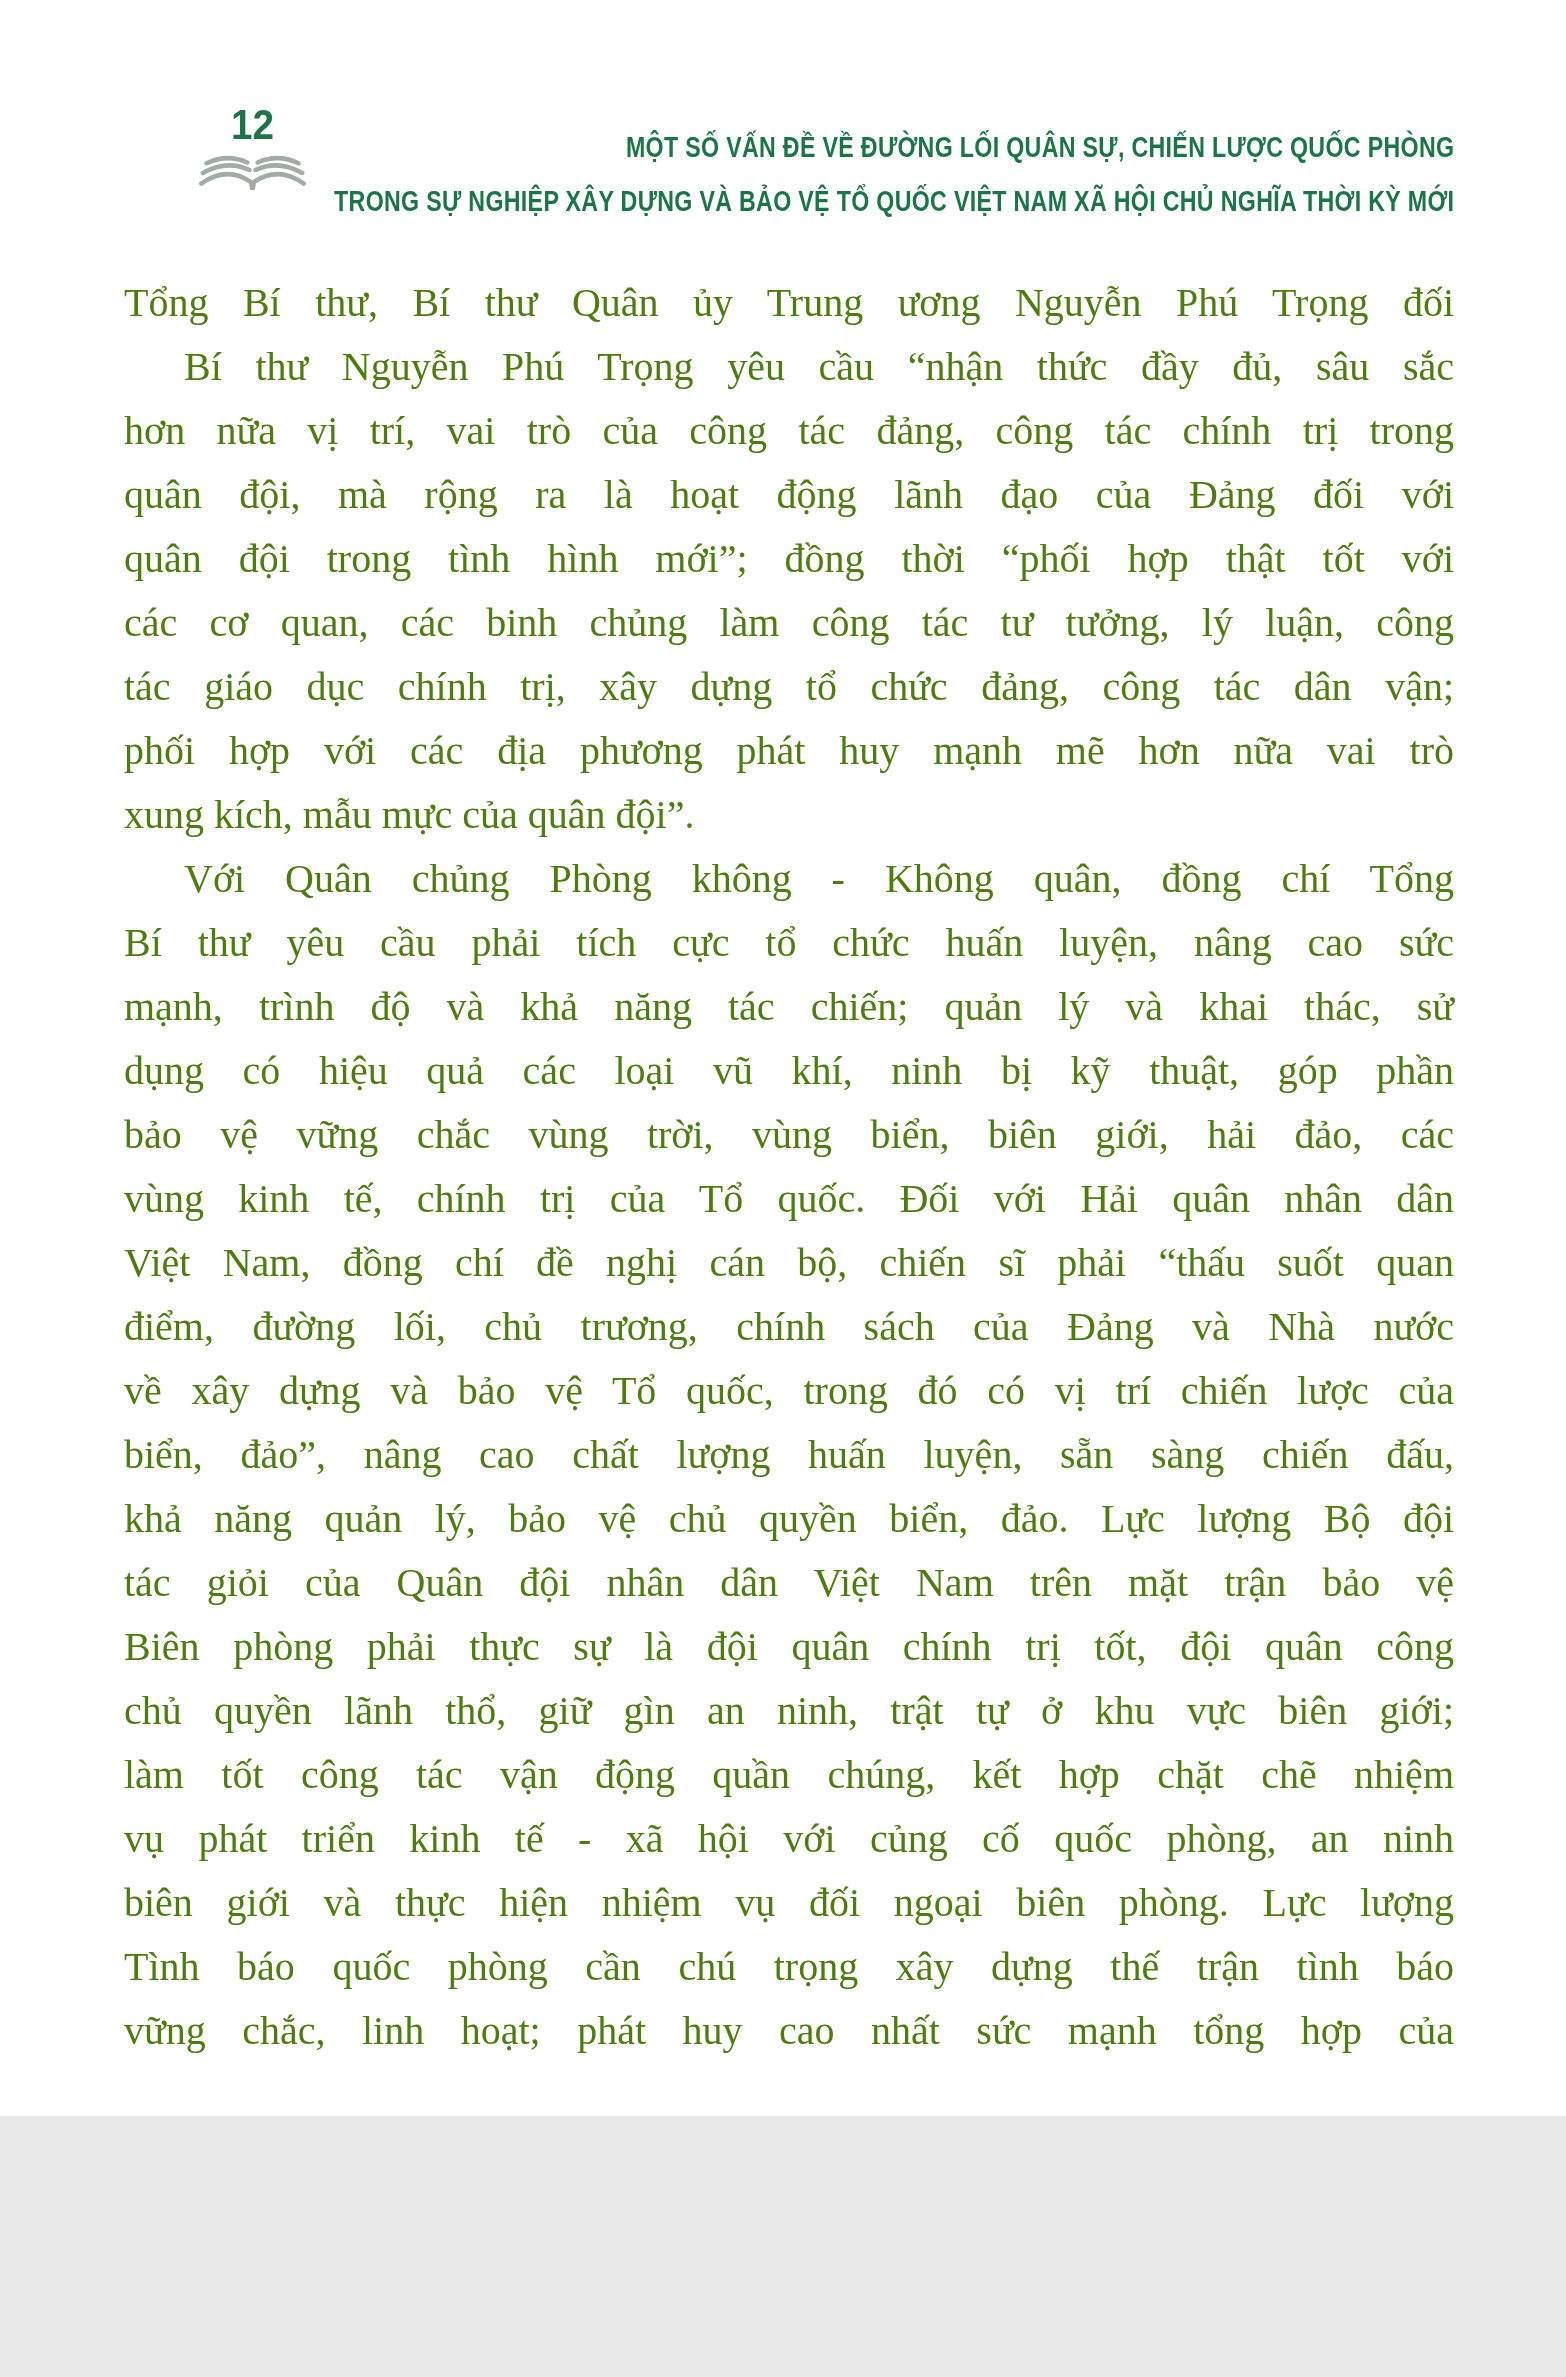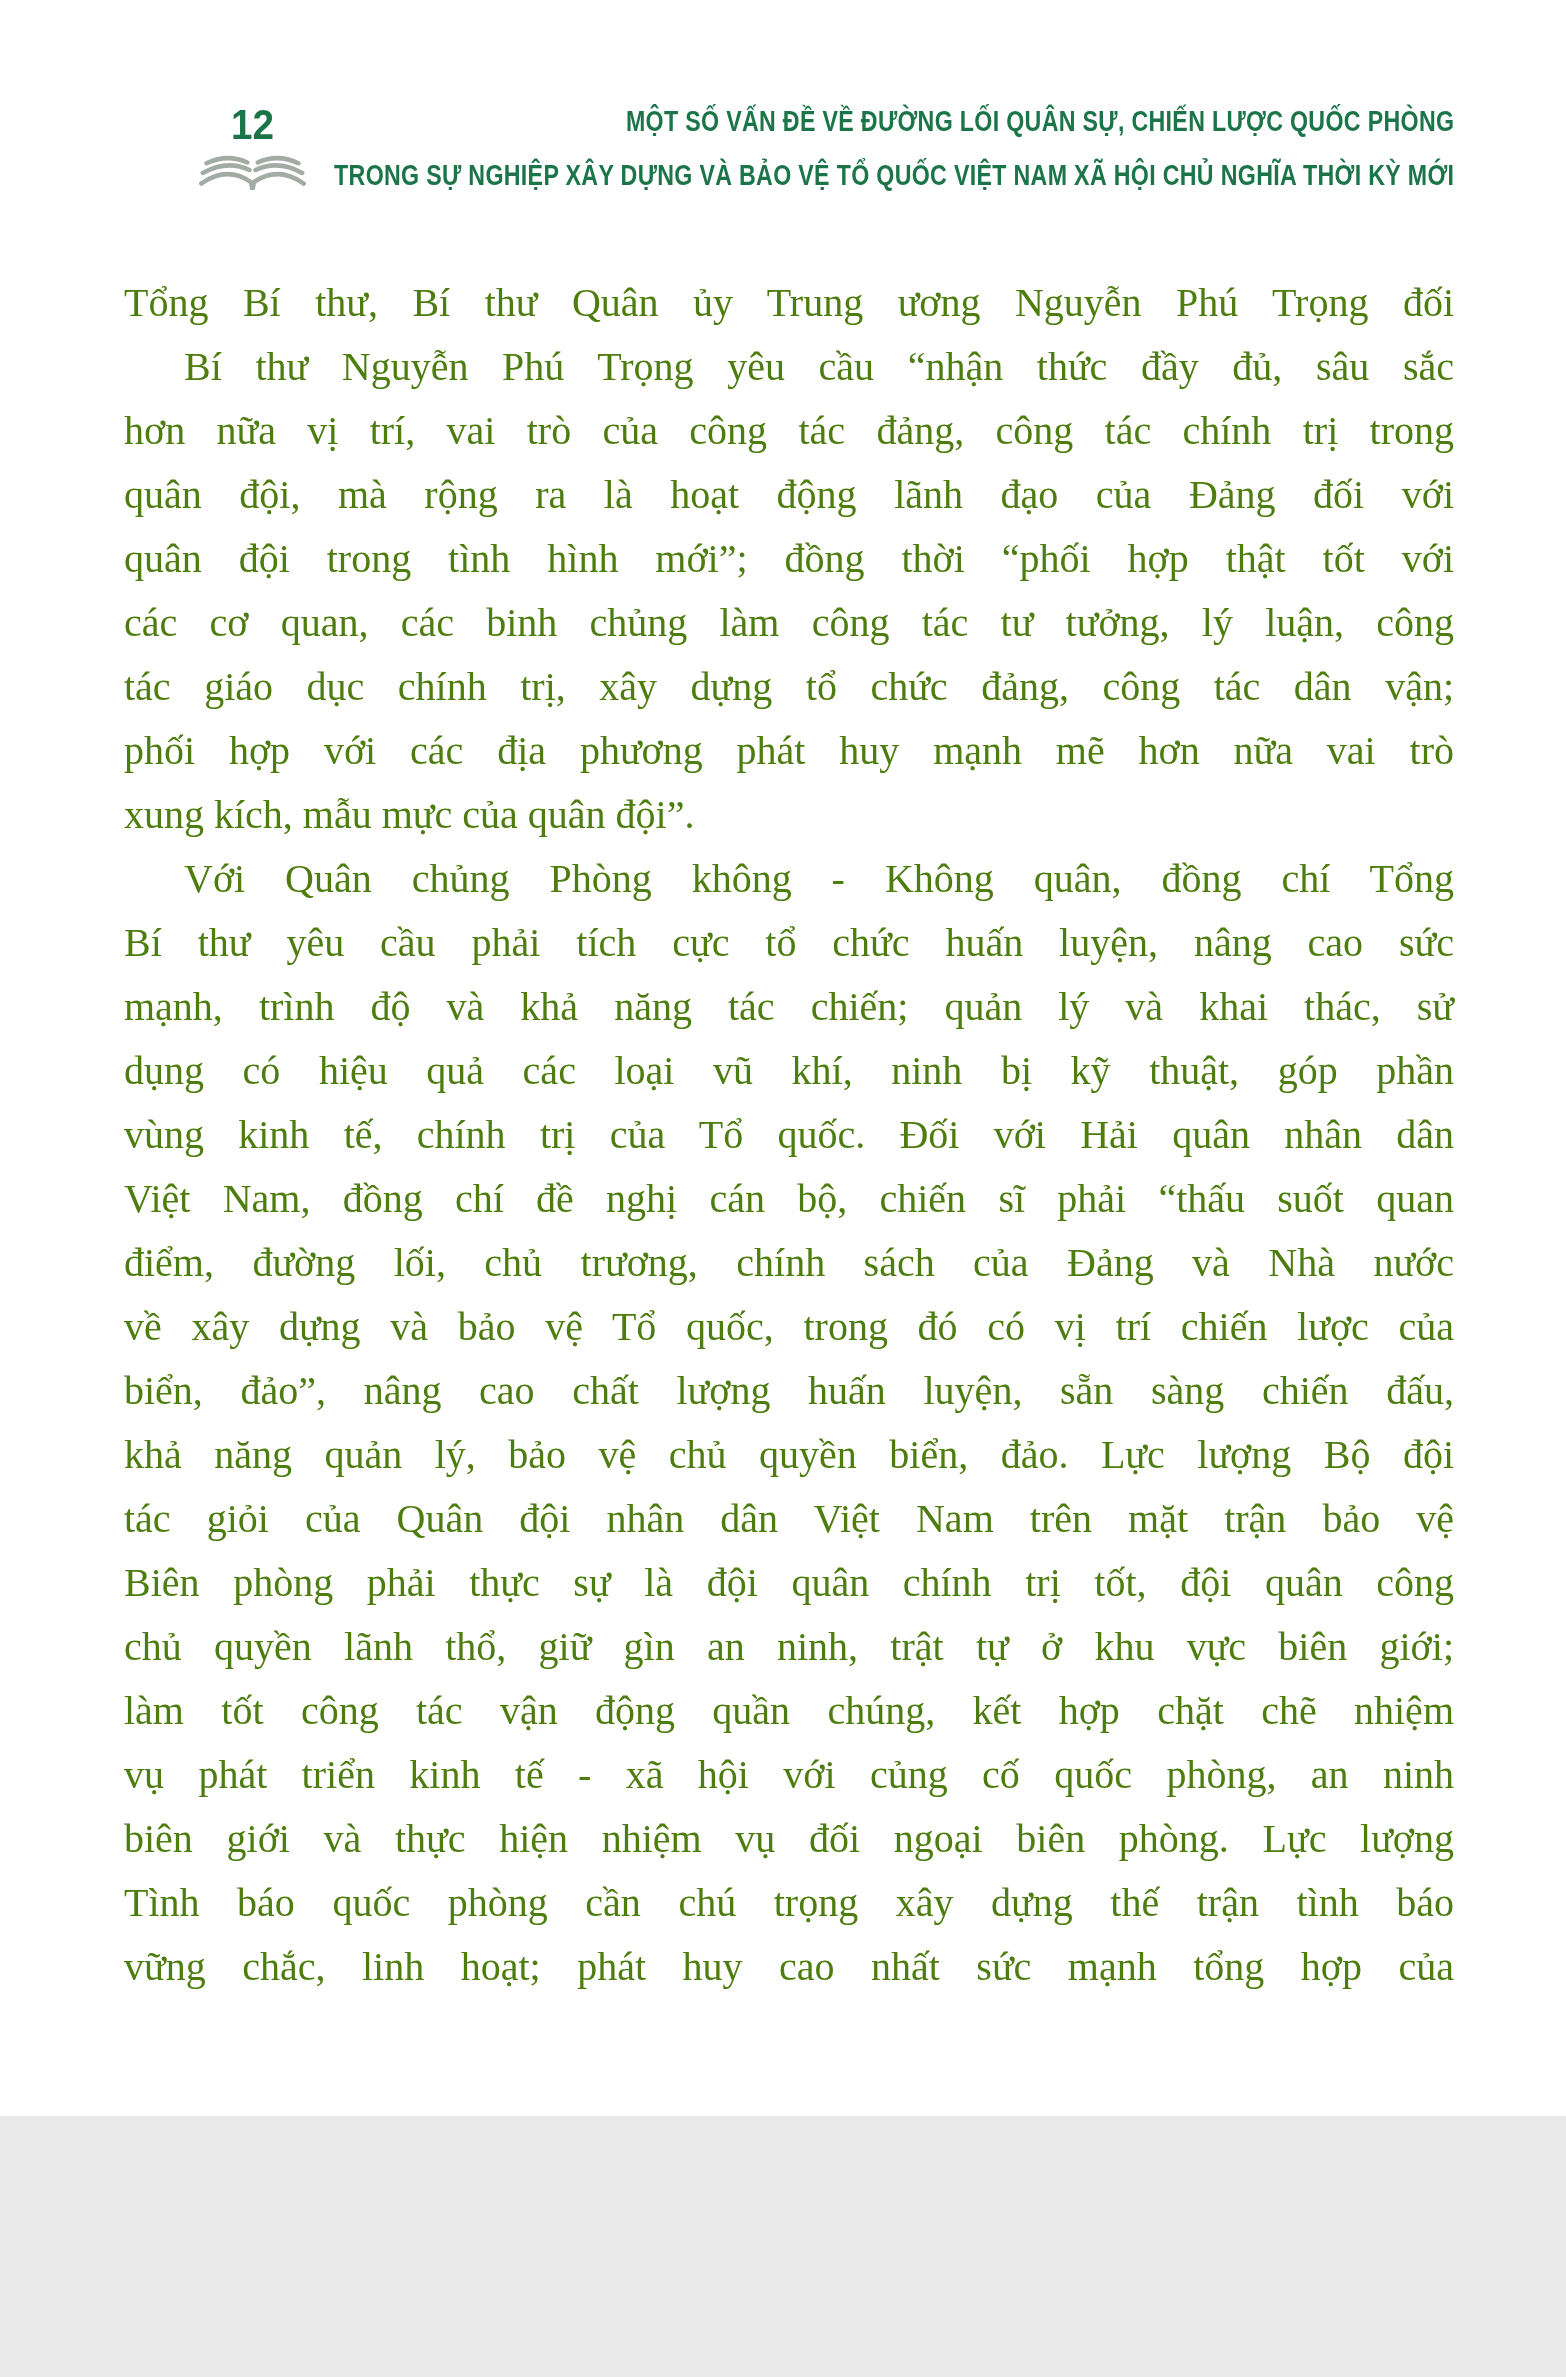--- a/index.html
+++ b/index.html
@@ -14,21 +14,21 @@
   .pageno{
     position:absolute;left:192px;top:104px;width:121px;
     text-align:center;
     font-family:"Liberation Sans","DejaVu Sans",sans-serif;
     font-weight:bold;font-size:42px;line-height:42px;
     color:#1c7549;
     transform:scaleX(.92);
   }
   .book-icon{position:absolute;left:196px;top:151px;}
   .running-title{
-    position:absolute;right:112px;top:94px;
+    position:absolute;right:112px;top:120px;
     text-align:right;color:#1c7549;
     font-family:"Liberation Sans","DejaVu Sans",sans-serif;
     font-weight:bold;
   }
   .rt-line{
     white-space:nowrap;
     font-size:29px;line-height:54px;
     transform:scaleX(.80);transform-origin:100% 50%;
     letter-spacing:0.4px;
   }
@@ -87,20 +87,21 @@
         <div class="line">các cơ quan, các binh chủng làm công tác tư tưởng, lý luận, công</div>
         <div class="line">tác giáo dục chính trị, xây dựng tổ chức đảng, công tác dân vận;</div>
         <div class="line">phối hợp với các địa phương phát huy mạnh mẽ hơn nữa vai trò</div>
         <div class="line last">xung kích, mẫu mực của quân đội”.</div>
       </div>
       <div class="para indent">
         <div class="line">Với Quân chủng Phòng không - Không quân, đồng chí Tổng</div>
         <div class="line">Bí thư yêu cầu phải tích cực tổ chức huấn luyện, nâng cao sức</div>
         <div class="line">mạnh, trình độ và khả năng tác chiến; quản lý và khai thác, sử</div>
         <div class="line">dụng có hiệu quả các loại vũ khí, ninh bị kỹ thuật, góp phần</div>
+        <div class="line">bảo vệ vững chắc vùng trời, vùng biển, biên giới, hải đảo, các</div>
         <div class="line">vùng kinh tế, chính trị của Tổ quốc. Đối với Hải quân nhân dân</div>
         <div class="line">Việt Nam, đồng chí đề nghị cán bộ, chiến sĩ phải “thấu suốt quan</div>
         <div class="line">điểm, đường lối, chủ trương, chính sách của Đảng và Nhà nước</div>
         <div class="line">về xây dựng và bảo vệ Tổ quốc, trong đó có vị trí chiến lược của</div>
         <div class="line">biển, đảo”, nâng cao chất lượng huấn luyện, sẵn sàng chiến đấu,</div>
         <div class="line">khả năng quản lý, bảo vệ chủ quyền biển, đảo. Lực lượng Bộ đội</div>
         <div class="line">tác giỏi của Quân đội nhân dân Việt Nam trên mặt trận bảo vệ</div>
         <div class="line">Biên phòng phải thực sự là đội quân chính trị tốt, đội quân công</div>
         <div class="line">chủ quyền lãnh thổ, giữ gìn an ninh, trật tự ở khu vực biên giới;</div>
         <div class="line">làm tốt công tác vận động quần chúng, kết hợp chặt chẽ nhiệm</div>

